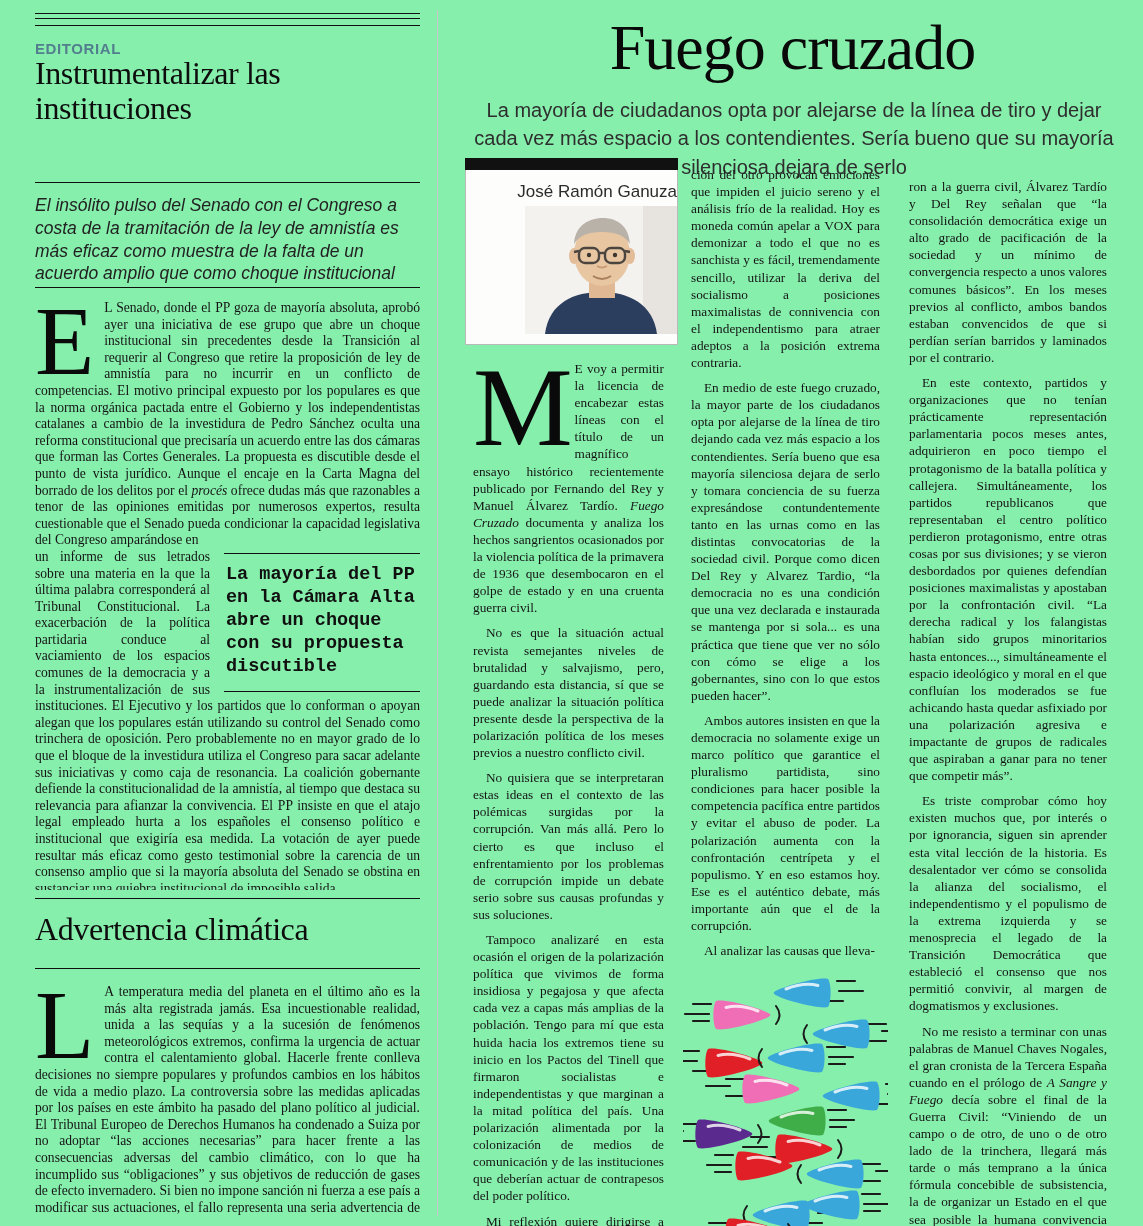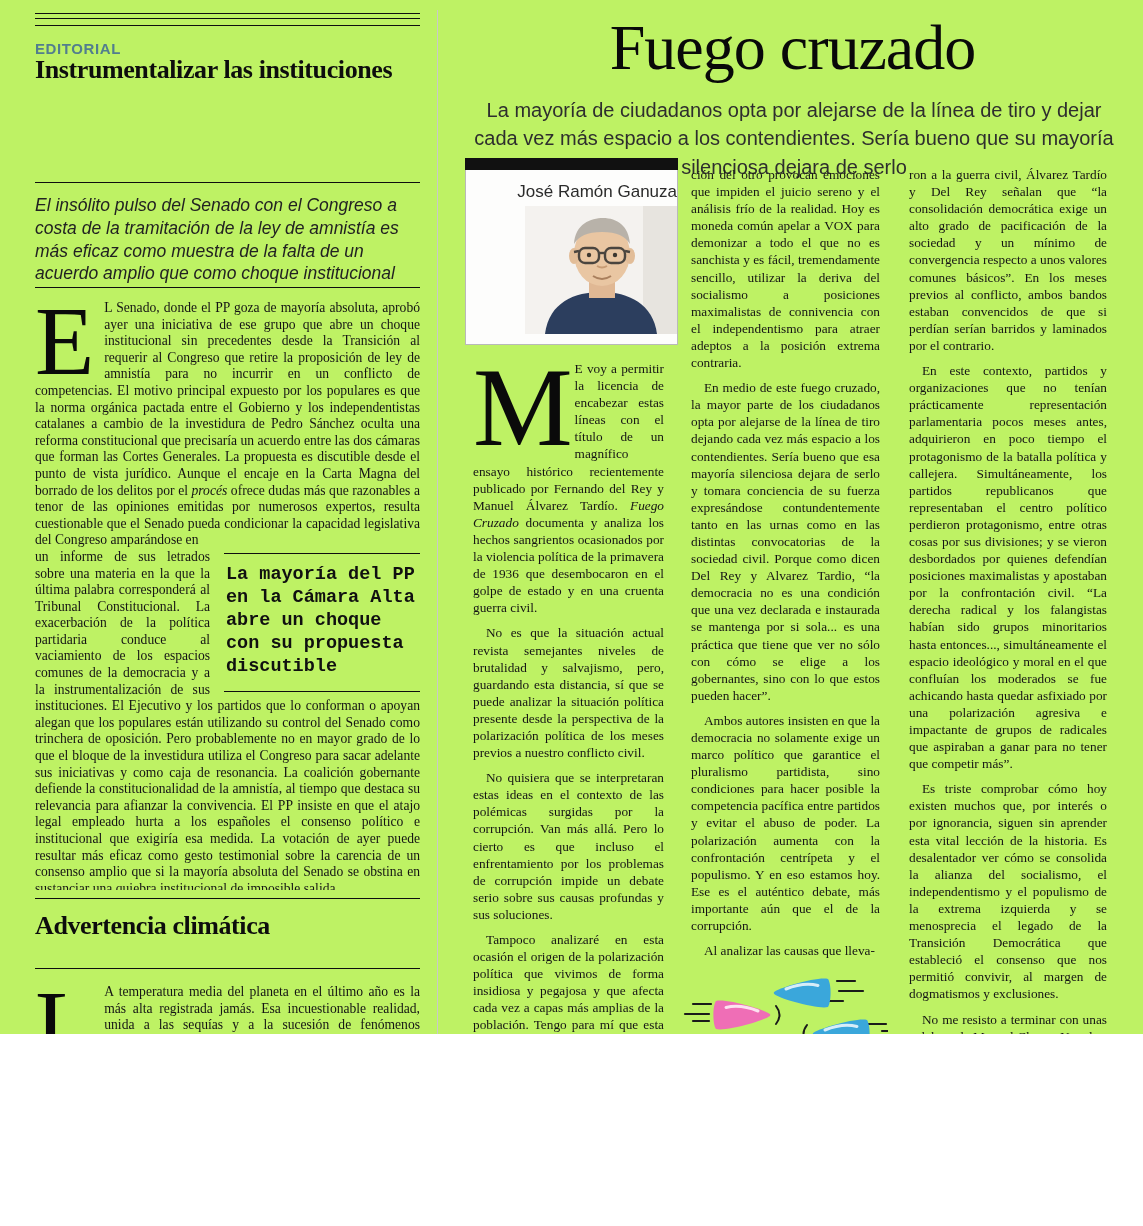--- a/index.html
+++ b/index.html
@@ -1,25 +1,25 @@
 <!DOCTYPE html>
 <html lang="es"><head>
 <meta charset="utf-8">
 <style>
   html,body{margin:0;padding:0;background:#ffffff;}
-  .page{position:relative;width:1143px;height:1034px;background:#bef264;overflow:hidden;
+  .page{position:relative;width:1143px;height:1226px;background:#86efac;overflow:hidden;
         font-family:"Liberation Serif",serif;color:#1a1a1a;}
   .abs{position:absolute;}
   .hrule{position:absolute;height:1px;background:#0f0f0f;}
   .vrule{position:absolute;width:1px;background:#c9c9c9;}
 
   
   .kicker{font-family:"Liberation Sans",sans-serif;font-weight:bold;font-size:15px;
           letter-spacing:.6px;color:#527e8e;}
-  .ed-title{font-family:"Liberation Serif",serif;font-weight:bold;font-size:26px;
+  .ed-title{font-family:"Liberation Serif",serif;font-weight:normal;font-size:32px;
             line-height:1.1;color:#0d0d0d;letter-spacing:-.4px;}
   .ed-subtitle{font-family:"Liberation Sans",sans-serif;font-size:17.5px;line-height:1.3;
             color:#222;}
   .ed-body{font-size:13.6px;line-height:16.6px;text-align:justify;color:#141414;}
   .ed-body p{margin:0;}
   .dropcap{float:left;font-family:"Liberation Serif",serif;font-weight:normal;
            color:#0a0a0a;line-height:.78;}
   .dc-e{font-size:97px;padding:4px 10px 0 0;}
   .dc-l{font-size:97px;padding:4px 10px 0 0;}
   .dc-m{font-size:112px;padding:4px 6px 0 0;letter-spacing:-4px;}
@@ -278,21 +278,21 @@
             <line x1="-58" y1="-1" x2="-34" y2="-1" stroke="#1a1a1a" stroke-width="2.2" stroke-linecap="round"></line>
             <line x1="-50" y1="6" x2="-34" y2="6" stroke="#1a1a1a" stroke-width="2.2" stroke-linecap="round"></line>
             <path d="M-27,-14 C-22,-15.5 -8,-13 8,-8.5 C18,-5.5 24,-3 26.5,-1.2 C27.5,-0.5 27.5,0.5 26.5,1.2 C24,3 18,5.5 8,8.5 C-8,13 -22,15.5 -27,14 C-30.5,9 -30.5,-9 -27,-14 Z" fill="#3fae49"></path>
             <path d="M-17,-7.5 C-7,-10 5,-8 15,-4" fill="none" stroke="#ffffff" stroke-width="3" stroke-linecap="round" opacity="0.8"></path>
             <path d="M33,-9 Q40,0 33,9" fill="none" stroke="#1a1a1a" stroke-width="2" stroke-linecap="round"></path>
           </g>
         </svg>
     </div>
   </div>
 
-  <div class="fcol" style="left:901px;top:158px;width:214px;bottom:0;">
+  <div class="fcol" style="left:901px;top:170px;width:214px;bottom:0;">
     <div>
         <p class="noindent">ron a la guerra civil, Álvarez Tardío y Del Rey señalan que “la consolidación democrática exige un alto grado de pacificación de la sociedad y un mínimo de convergencia respecto a unos valores comunes básicos”. En los meses previos al conflicto, ambos bandos estaban convencidos de que si perdían serían barridos y laminados por el contrario.</p>
         <p>En este contexto, partidos y organizaciones que no tenían prácticamente representación parlamentaria pocos meses antes, adquirieron en poco tiempo el protagonismo de la batalla política y callejera. Simultáneamente, los partidos republicanos que representaban el centro político perdieron protagonismo, entre otras cosas por sus divisiones; y se vieron desbordados por quienes defendían posiciones maximalistas y apostaban por la confrontación civil. “La derecha radical y los falangistas habían sido grupos minoritarios hasta entonces..., simultáneamente el espacio ideológico y moral en el que confluían los moderados se fue achicando hasta quedar asfixiado por una polarización agresiva e impactante de grupos de radicales que aspiraban a ganar para no tener que competir más”.</p>
         <p>Es triste comprobar cómo hoy existen muchos que, por interés o por ignorancia, siguen sin aprender esta vital lección de la historia. Es desalentador ver cómo se consolida la alianza del socialismo, el independentismo y el populismo de la extrema izquierda y se menosprecia el legado de la Transición Democrática que estableció el consenso que nos permitió convivir, al margen de dogmatismos y exclusiones.</p>
         <p>No me resisto a terminar con unas palabras de Manuel Chaves Nogales, el gran cronista de la Tercera España cuando en el prólogo de <i>A Sangre y Fuego</i> decía sobre el final de la Guerra Civil: “Viniendo de un campo o de otro, de uno o de otro lado de la trinchera, llegará más tarde o más temprano a la única fórmula concebible de subsistencia, la de organizar un Estado en el que sea posible la humana convivencia entre los ciudadanos de distintas ideas”. Ese deseo de Chaves Nogales fue la Transición Democrática. Sería bueno que no la arruinemos.</p>
       </div>
     <div style="margin-top:16px;">
       <div class="sig-name">José Ramón Ganuza Sancho.</div>
       <div class="sig-role">Socio de Sociedad Civil Navarra</div>
     </div>

